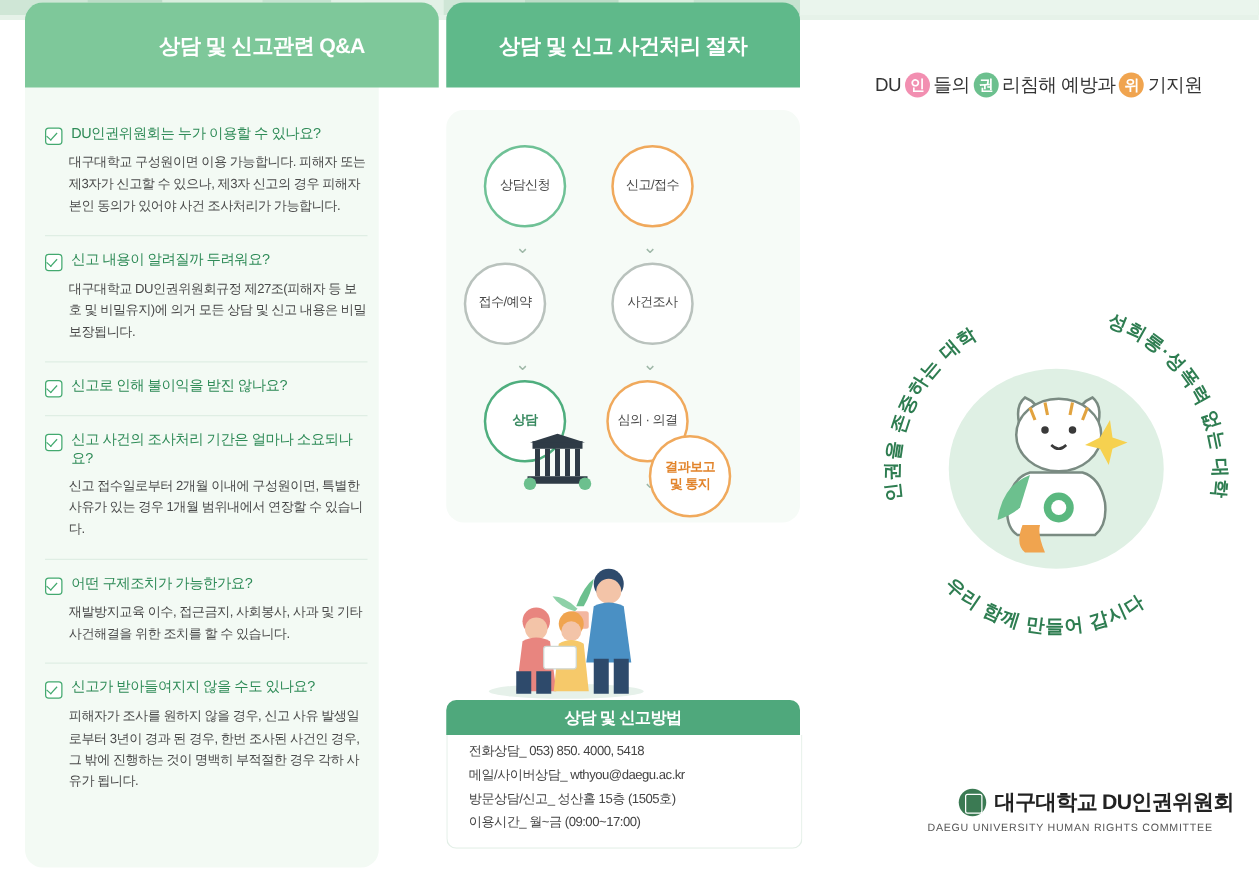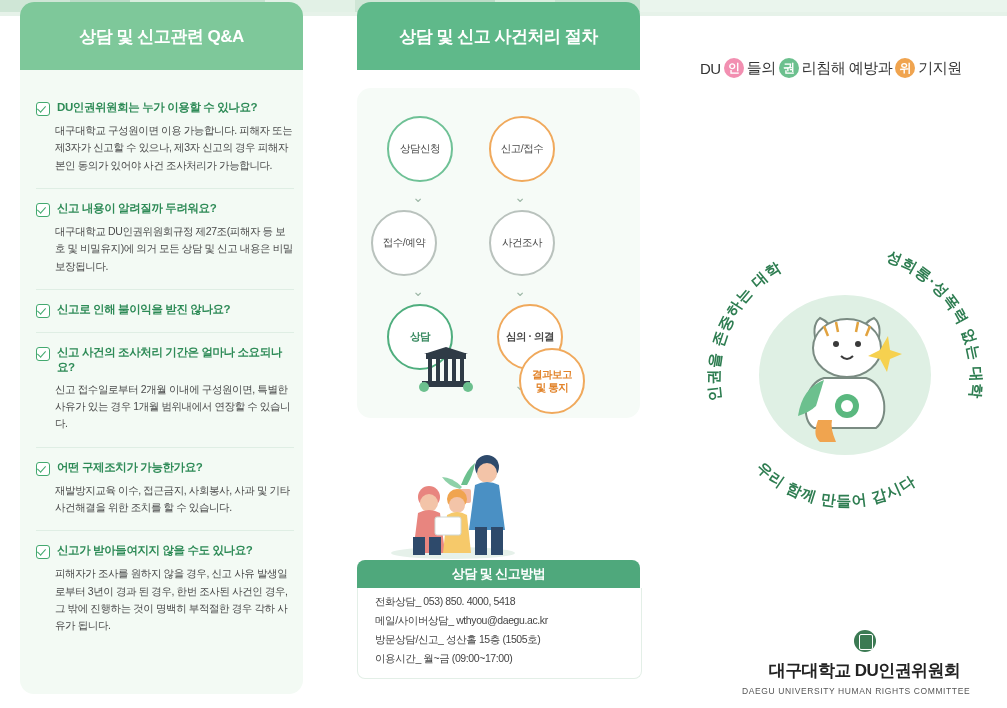--- a/index.html
+++ b/index.html
@@ -12,30 +12,30 @@
   
   .topband{position:absolute;left:0;top:0;width:1007px;height:12px;background:#ddeedf;}
   .topband .seg{position:absolute;top:0;height:12px;}
   .bgsoft{position:absolute;left:0;top:0;width:1007px;height:16px;background:#e6f2e9;}
 
   
   .col-qna{position:absolute;left:20px;top:2px;width:283px;height:692px;
            background:#f3faf4;border-radius:14px;}
   .qna-head{position:absolute;left:20px;top:2px;width:283px;height:68px;
             background:#7ec89a;border-radius:14px 14px 0 0;
-            display:flex;align-items:center;justify-content:center;}
+            display:flex;align-items:center;justify-content:center;padding-left:48px;}
   .qna-head-t{color:#ffffff;font-size:17px;font-weight:bold;letter-spacing:-0.5px;}
   .qna-list{position:absolute;left:36px;top:100px;width:258px;}
   .qna-item{margin-bottom:14px;}
   .qna-q{display:flex;align-items:flex-start;gap:7px;}
   .chk{flex:0 0 auto;width:12px;height:12px;border:1.6px solid #43a96f;border-radius:3px;
        position:relative;margin-top:2px;background:#fff;}
   .chk:after{content:"";position:absolute;left:2px;top:1px;width:4px;height:7px;
        border:solid #43a96f;border-width:0 1.8px 1.8px 0;transform:rotate(42deg);}
-  .qna-qt{font-size:11.5px;font-weight:bold;color:#2e8b57;letter-spacing:-0.4px;line-height:1.3;}
+  .qna-qt{font-size:11.5px;font-weight:normal;color:#2e8b57;letter-spacing:-0.4px;line-height:1.3;}
   .qna-a{margin:6px 0 0 19px;font-size:10.5px;line-height:1.65;color:#4a4a4a;letter-spacing:-0.4px;}
   .qna-sep{height:1px;background:#dfeee4;margin:12px 0 12px 0;}
 
   
   .col-flow-head{position:absolute;left:357px;top:2px;width:283px;height:68px;
                  background:#5fb98a;border-radius:14px 14px 0 0;
                  display:flex;align-items:center;justify-content:center;}
   .col-flow-head-t{color:#fff;font-size:17px;font-weight:bold;letter-spacing:-0.5px;}
   .flowcard{position:absolute;left:357px;top:88px;width:283px;height:330px;
             background:#f6fbf7;border-radius:14px;}
@@ -168,21 +168,21 @@
   <div class="node n-green" style="left:30px;top:28px;">상담신청</div>
   <div class="chev" style="left:50px;top:102px;">⌄</div>
   <div class="node n-gray" style="left:14px;top:122px;">접수/예약</div>
   <div class="chev" style="left:50px;top:196px;">⌄</div>
   <div class="node n-orange" style="left:132px;top:28px;">신고/접수</div>
 
   <div class="node n-green-fill" style="left:30px;top:216px;">상담</div>
   <div class="chev" style="left:152px;top:102px;">⌄</div>
   <div class="node n-gray" style="left:132px;top:122px;">사건조사</div>
   <div class="chev" style="left:152px;top:196px;">⌄</div>
-  <div class="node n-orange" style="left:140px;top:216px;font-weight:bold;">심의 · 의결</div>
+  <div class="node n-orange" style="left:128px;top:216px;">심의 · 의결</div>
   <div class="chev" style="left:152px;top:290px;">⌄</div>
 
 </div>
 
 <div class="node n-orange-fill" style="position:absolute;left:519px;top:348px;width:62px;height:62px;white-space:pre-line;">결과보고
 및 통지</div>
 
 <svg class="bldg" viewBox="0 0 56 50">
   <rect x="8" y="8" width="40" height="6" fill="#2f3b46"></rect>
   <rect x="10" y="14" width="4" height="22" fill="#2f3b46"></rect>
@@ -263,18 +263,18 @@
       <path d="M124 150 q-22 8 -26 36 q12 -4 18 -10 z" fill="#6cc08e"></path>
       <path d="M118 190 q-6 16 2 22 l16 0 q-6 -14 -4 -22 z" fill="#f0a44f"></path>
       <circle cx="147" cy="176" r="12" fill="#5ab87f"></circle>
       <circle cx="147" cy="176" r="6" fill="#ffffff"></circle>
       <path d="M180 120 l8 -14 l2 14 l12 4 l-12 5 l-3 13 l-7 -13 l-12 -3 z" fill="#f6d14f"></path>
     </g>
   </svg>
 </div>
 
 <div class="logo">
-  <div style="display:flex;align-items:center;justify-content:flex-end;gap:7px;flex-direction:column;">
+  <div style="display:flex;align-items:center;justify-content:flex-end;gap:7px;">
     <span class="seal"></span>
     <span class="logo-kr">대구대학교 DU인권위원회</span>
   </div>
   <div class="logo-en">DAEGU UNIVERSITY HUMAN RIGHTS COMMITTEE</div>
 </div>
 
 </body></html>

